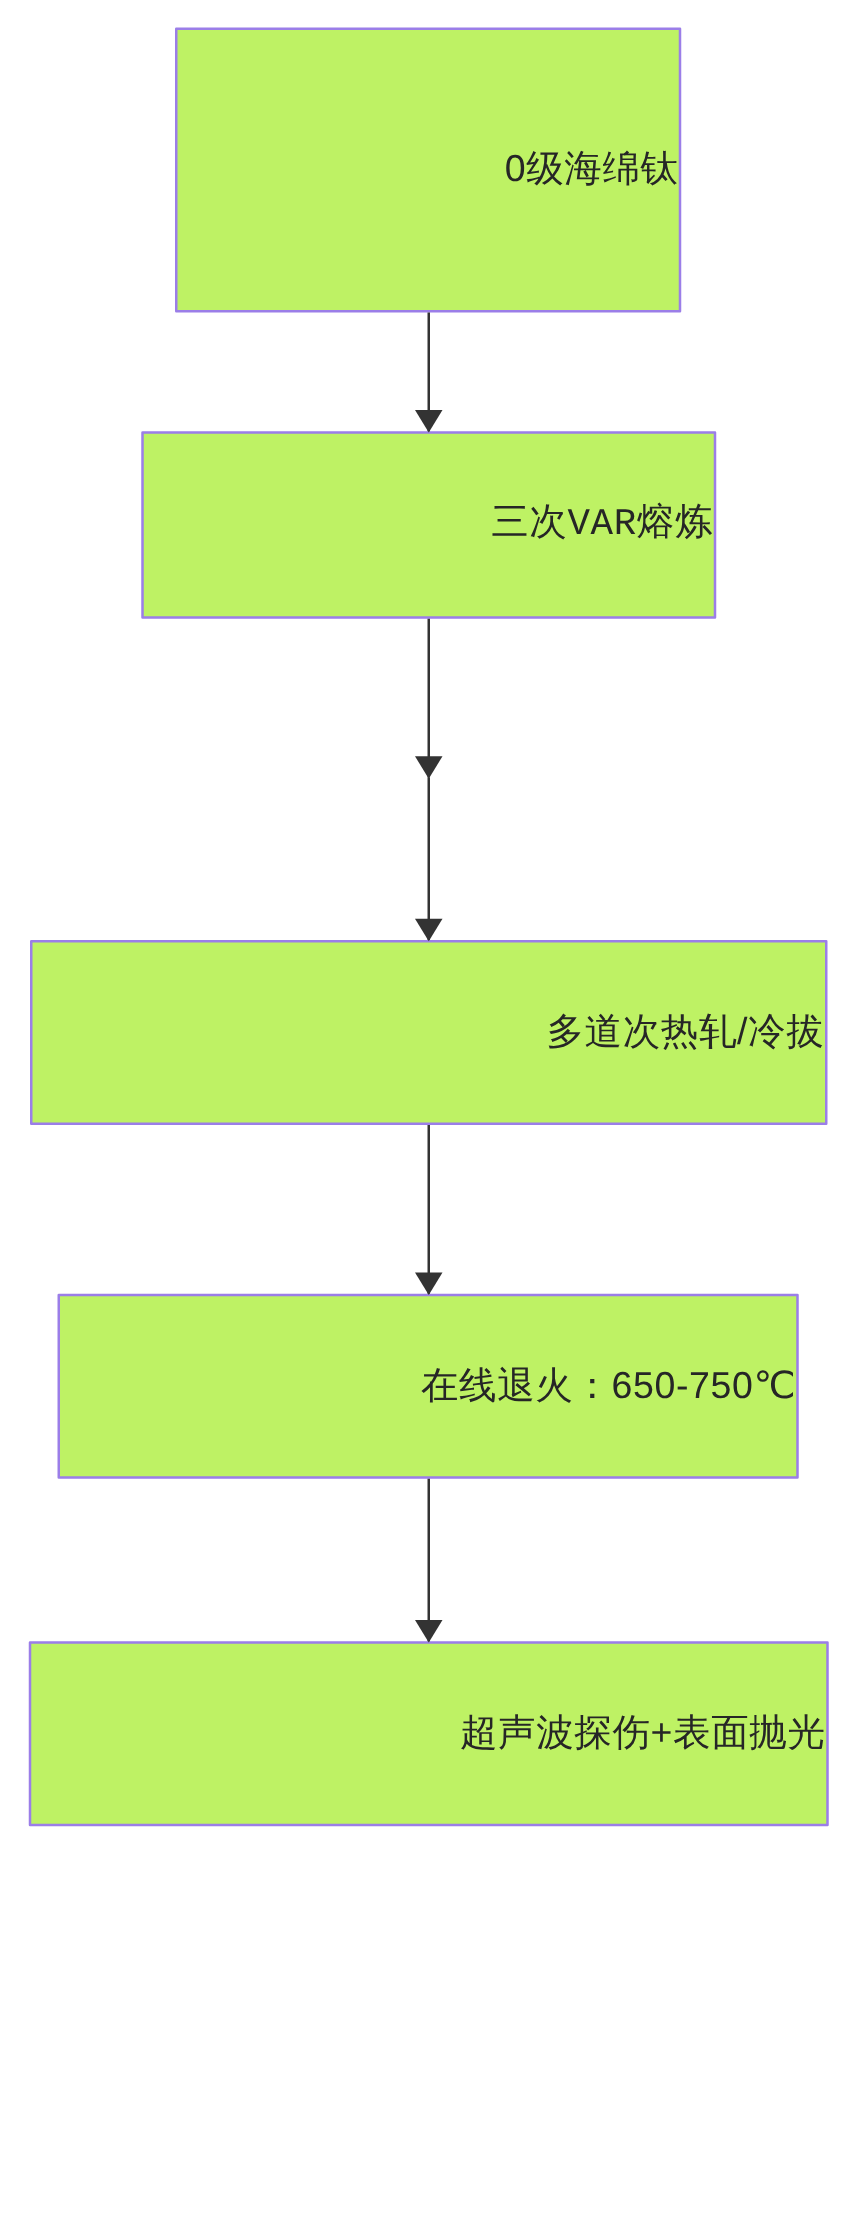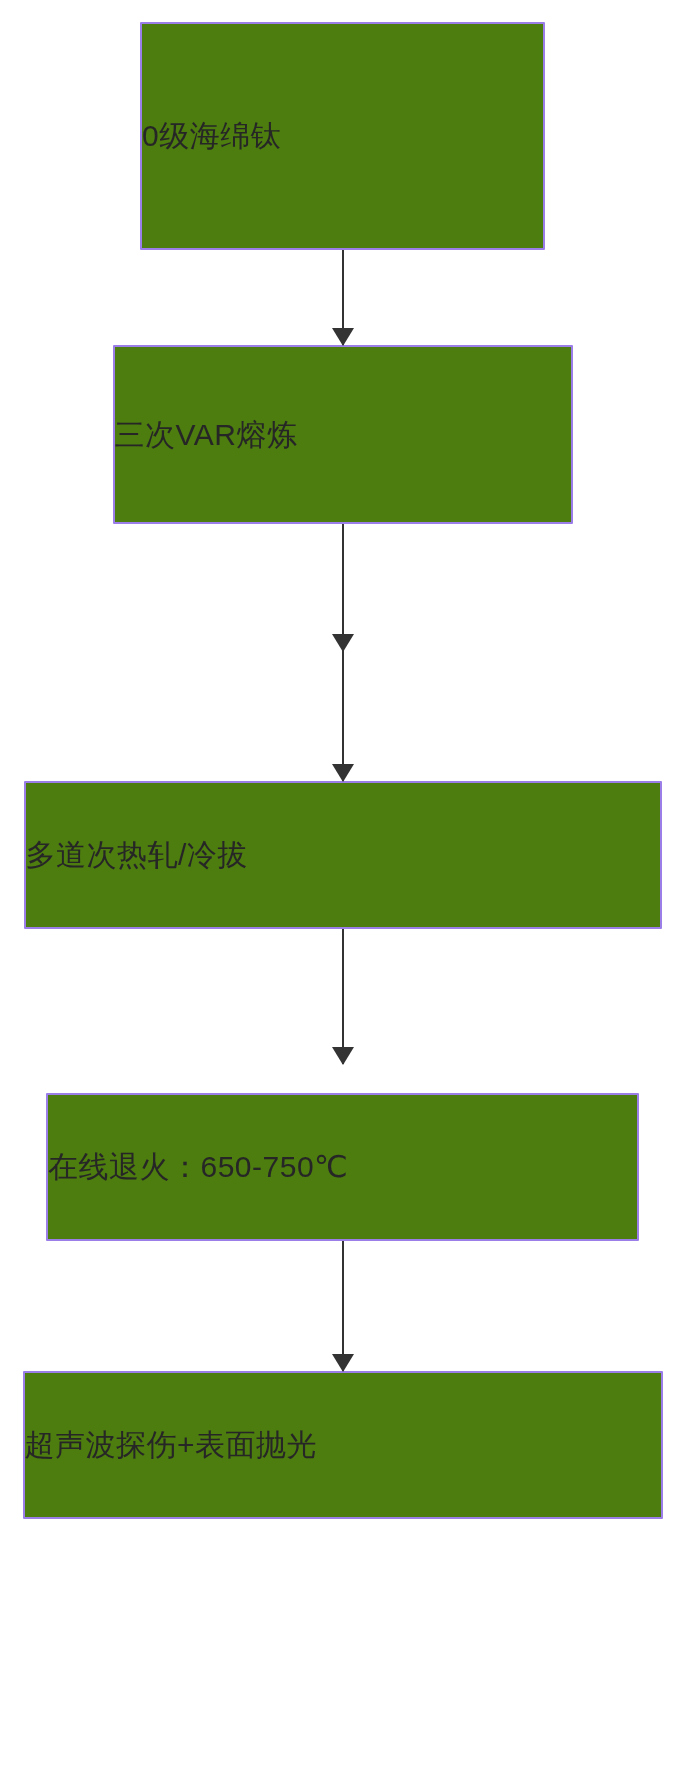--- a/index.html
+++ b/index.html
@@ -18,40 +18,40 @@
     position: relative;
     width: 685px;
     height: 1770px;
     display: flex;
     flex-direction: column;
     align-items: center;
   }
 
   .node {
     box-sizing: border-box;
-    background: #4d7c0f;
+    background: #bef264;
     border: 2px solid #9b7ee8;
     border-radius: 1px;
     display: flex;
     align-items: center;
-    justify-content: flex-start;
+    justify-content: flex-end;
     color: #262626;
     font-size: 30px;
     line-height: 1.2;
     letter-spacing: 0.5px;
     white-space: nowrap;
     text-align: center;
   }
 
   
   .node-0 { width: 405px; height: 228px; margin-top: 22px; }
-  .node-1 { width: 460px; height: 179px; }
+  .node-1 { width: 460px; height: 150px; font-family: Liberation Mono, monospace; }
   .node-2 { width: 500px; height: 148px; }
   .node-3 { width: 638px; height: 148px; }
-  .node-4 { width: 593px; height: 148px; margin-top: 29px; }
+  .node-4 { width: 593px; height: 148px; }
   .node-5 { width: 640px; height: 148px; }
 
   
   .connector {
     position: relative;
     width: 2px;
     background: #333333;
     flex: none;
   }
   .connector-0 { height: 95px; }

